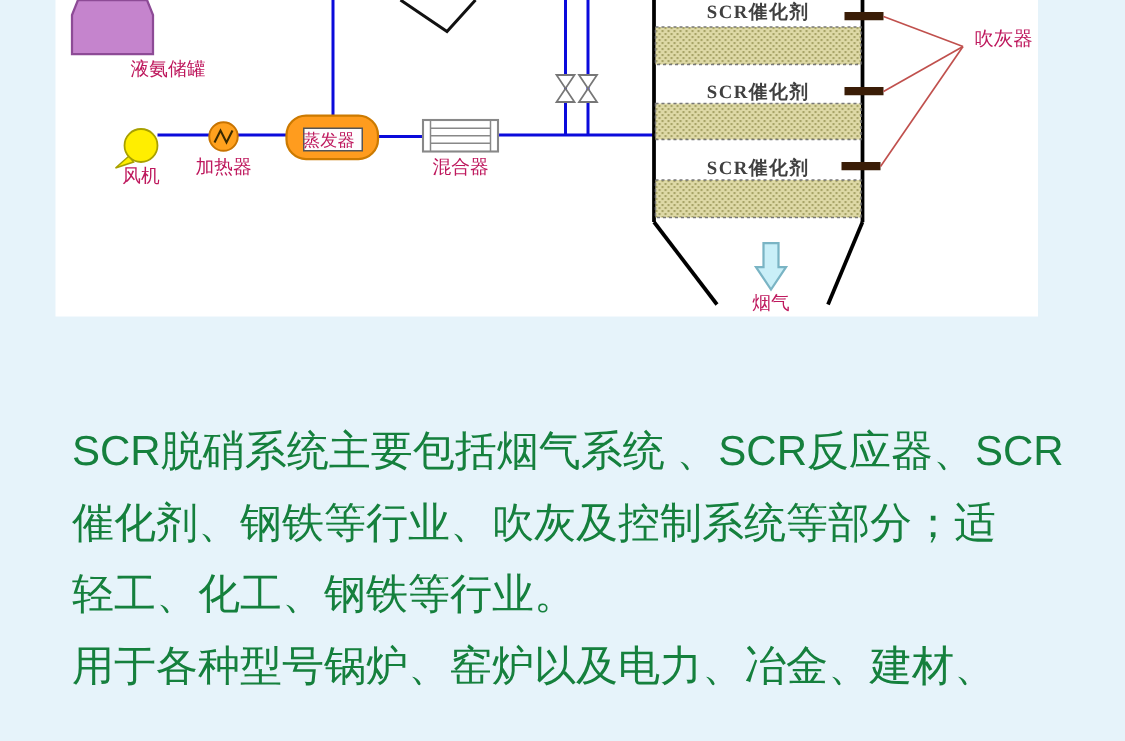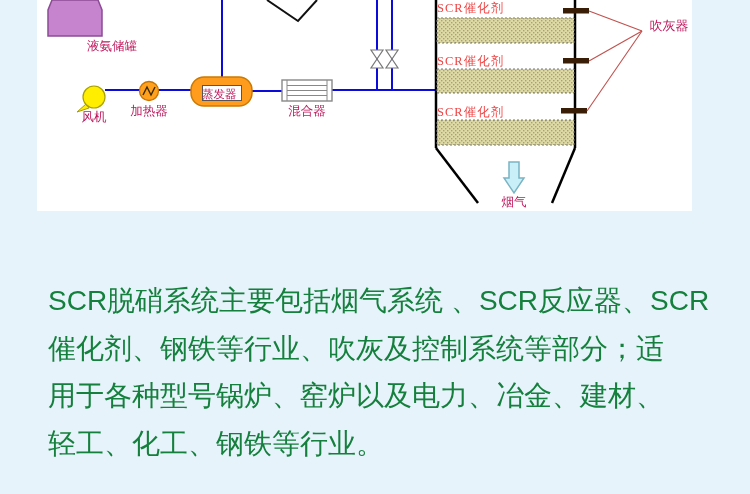--- a/index.html
+++ b/index.html
@@ -17,22 +17,22 @@
   #diagram-svg { position: absolute; left: 0; top: 0; }
   .dlabel {
     position: absolute;
     font-family: "Liberation Serif", "DejaVu Serif", serif;
     font-size: 12.5px; color: #be185d; text-align: center;
     white-space: nowrap; line-height: 14px;
   }
   .catalyst-label {
     position: absolute; left: 400px; width: 137px;
     font-family: "Liberation Serif", "DejaVu Serif", serif;
-    font-size: 12.5px; font-weight: normal; color: #ef4444;
-    letter-spacing: 1px; line-height: 13px;
+    font-size: 12.5px; font-weight: bold; color: #404040;
+    text-align: center; letter-spacing: 1px; line-height: 13px;
     white-space: nowrap;
   }
   #description {
     position: absolute; left: 48px; top: 277px; width: 670px;
     color: #15803d; font-size: 28px; line-height: 47.5px;
     font-family: "Liberation Sans", sans-serif;
   }
   .desc-line { white-space: nowrap; }
 </style>
 </head>
@@ -125,17 +125,17 @@
     <div class="catalyst-label" style="top:2px;">SCR催化剂</div>
     <div class="catalyst-label" style="top:55px;">SCR催化剂</div>
     <div class="catalyst-label" style="top:106px;">SCR催化剂</div>
     <div class="dlabel" style="left:610px; top:19px; width:44px; font-size:13px;">吹灰器</div>
     <div class="dlabel" style="left:458px; top:195px; width:38px;">烟气</div>
   </div>
 
   <div id="description">
     <div class="desc-line">SCR脱硝系统主要包括烟气系统 、SCR反应器、SCR</div>
     <div class="desc-line">催化剂、钢铁等行业、吹灰及控制系统等部分；适</div>
+    <div class="desc-line">轻工、化工、钢铁等行业。</div>
     <div class="desc-line">用于各种型号锅炉、窑炉以及电力、冶金、建材、</div>
-    <div class="desc-line">轻工、化工、钢铁等行业。</div>
   </div>
 
 </div>
 
 </body></html>

